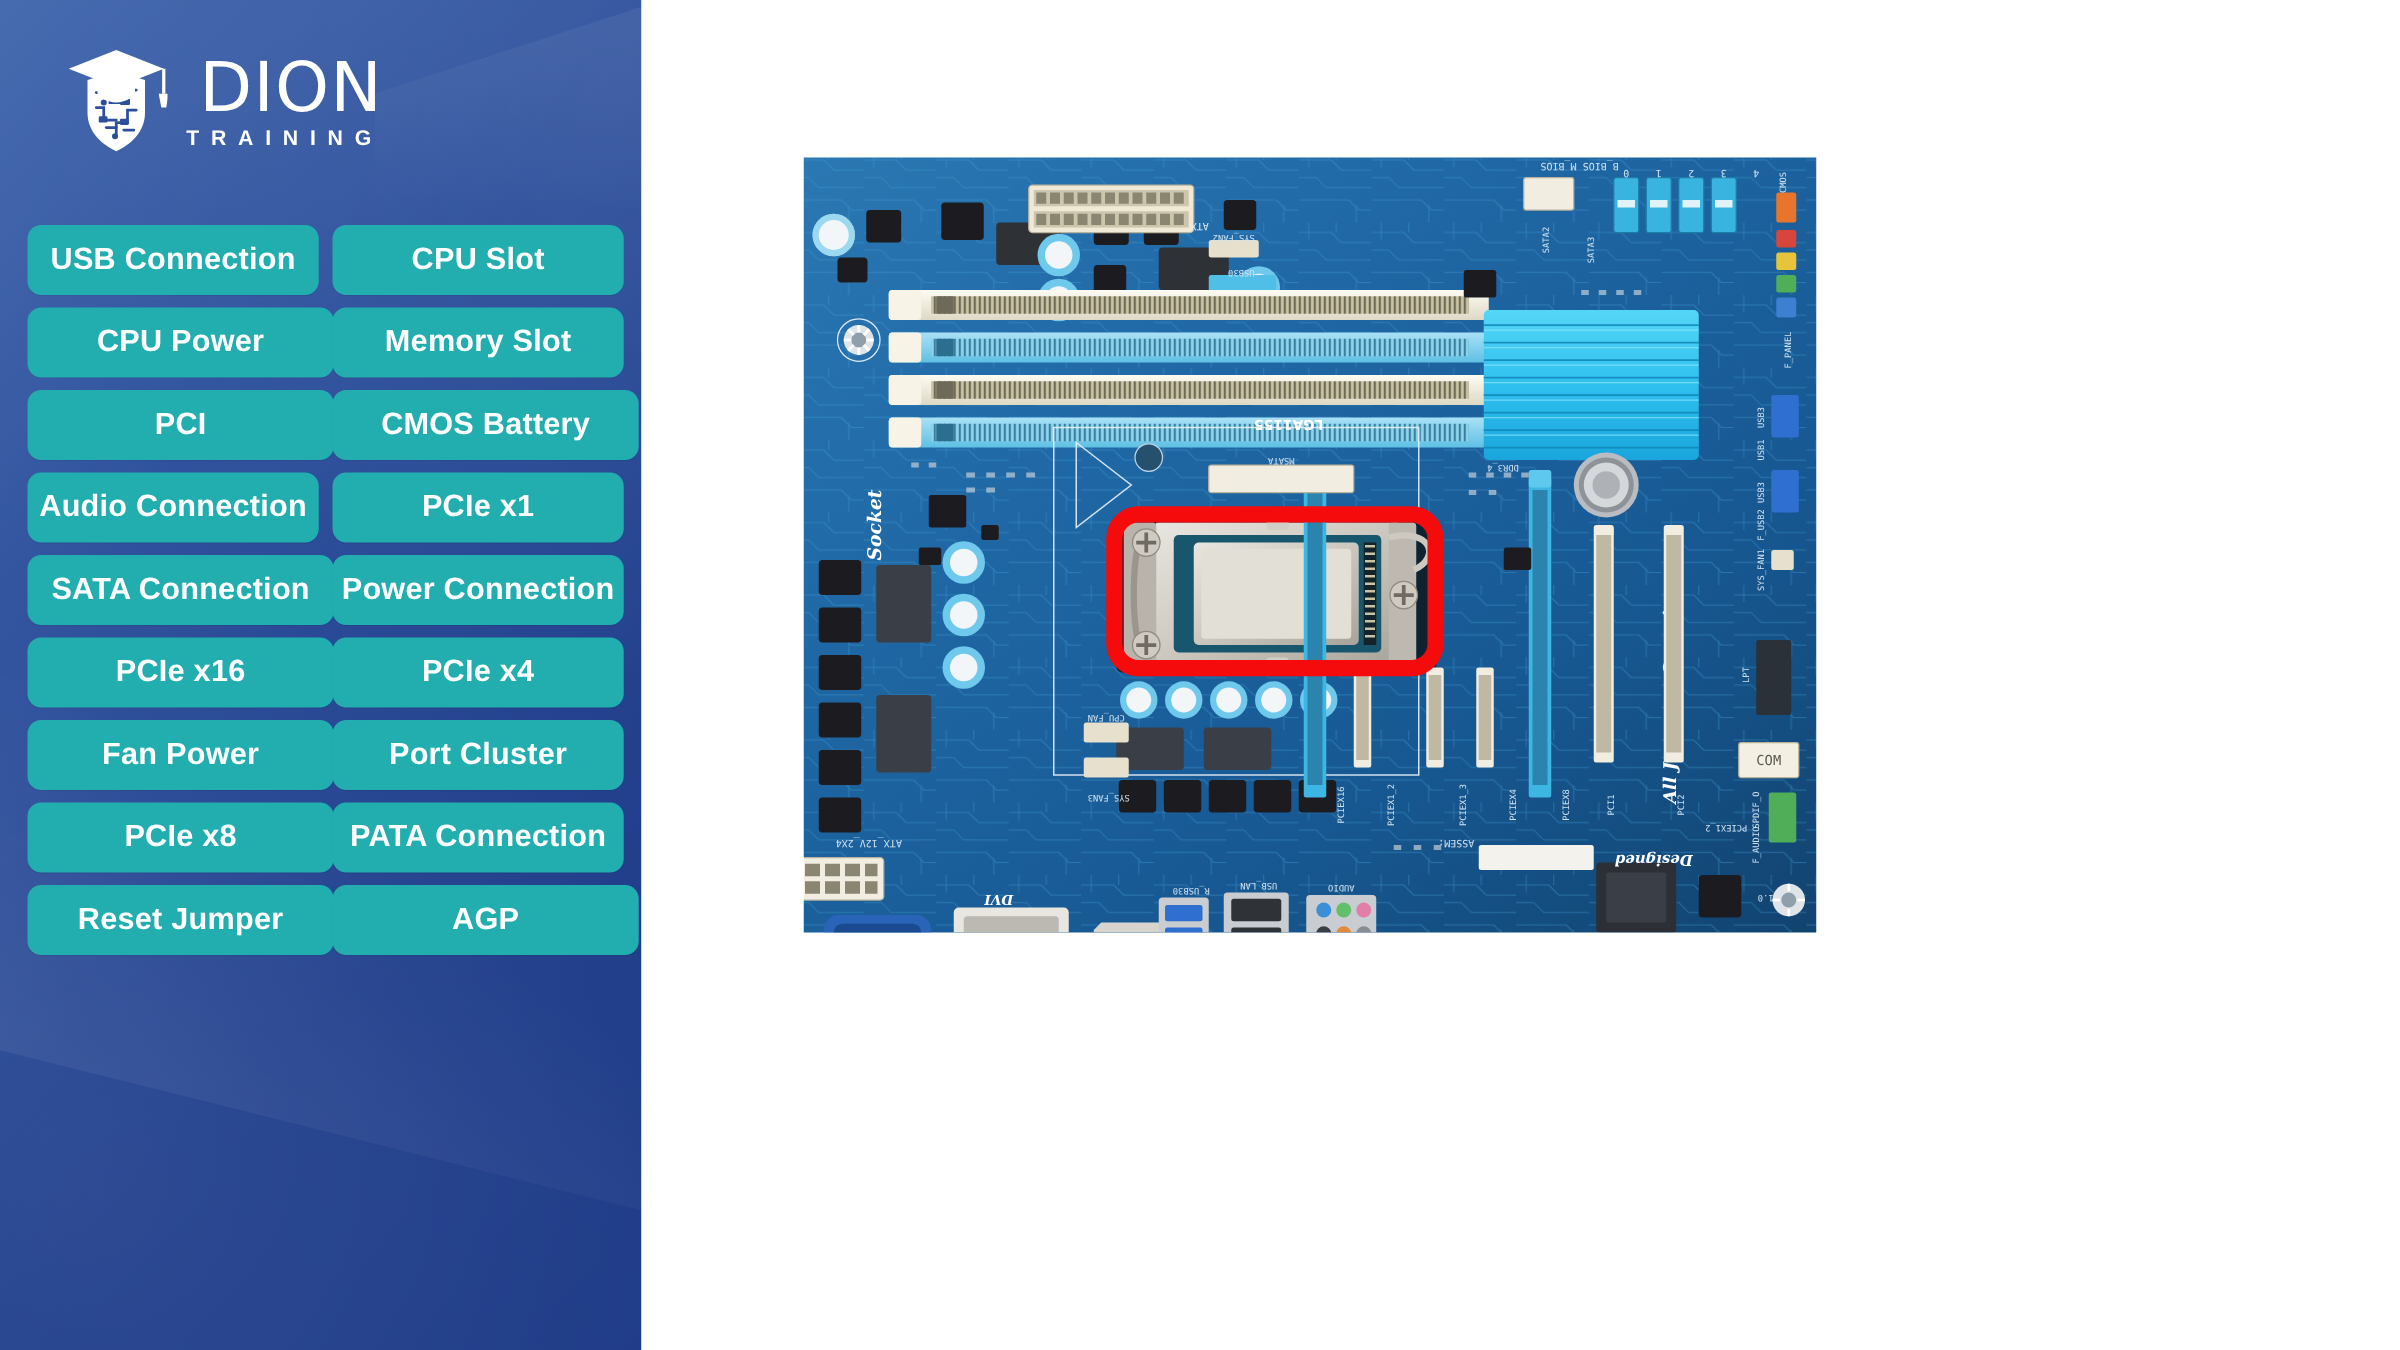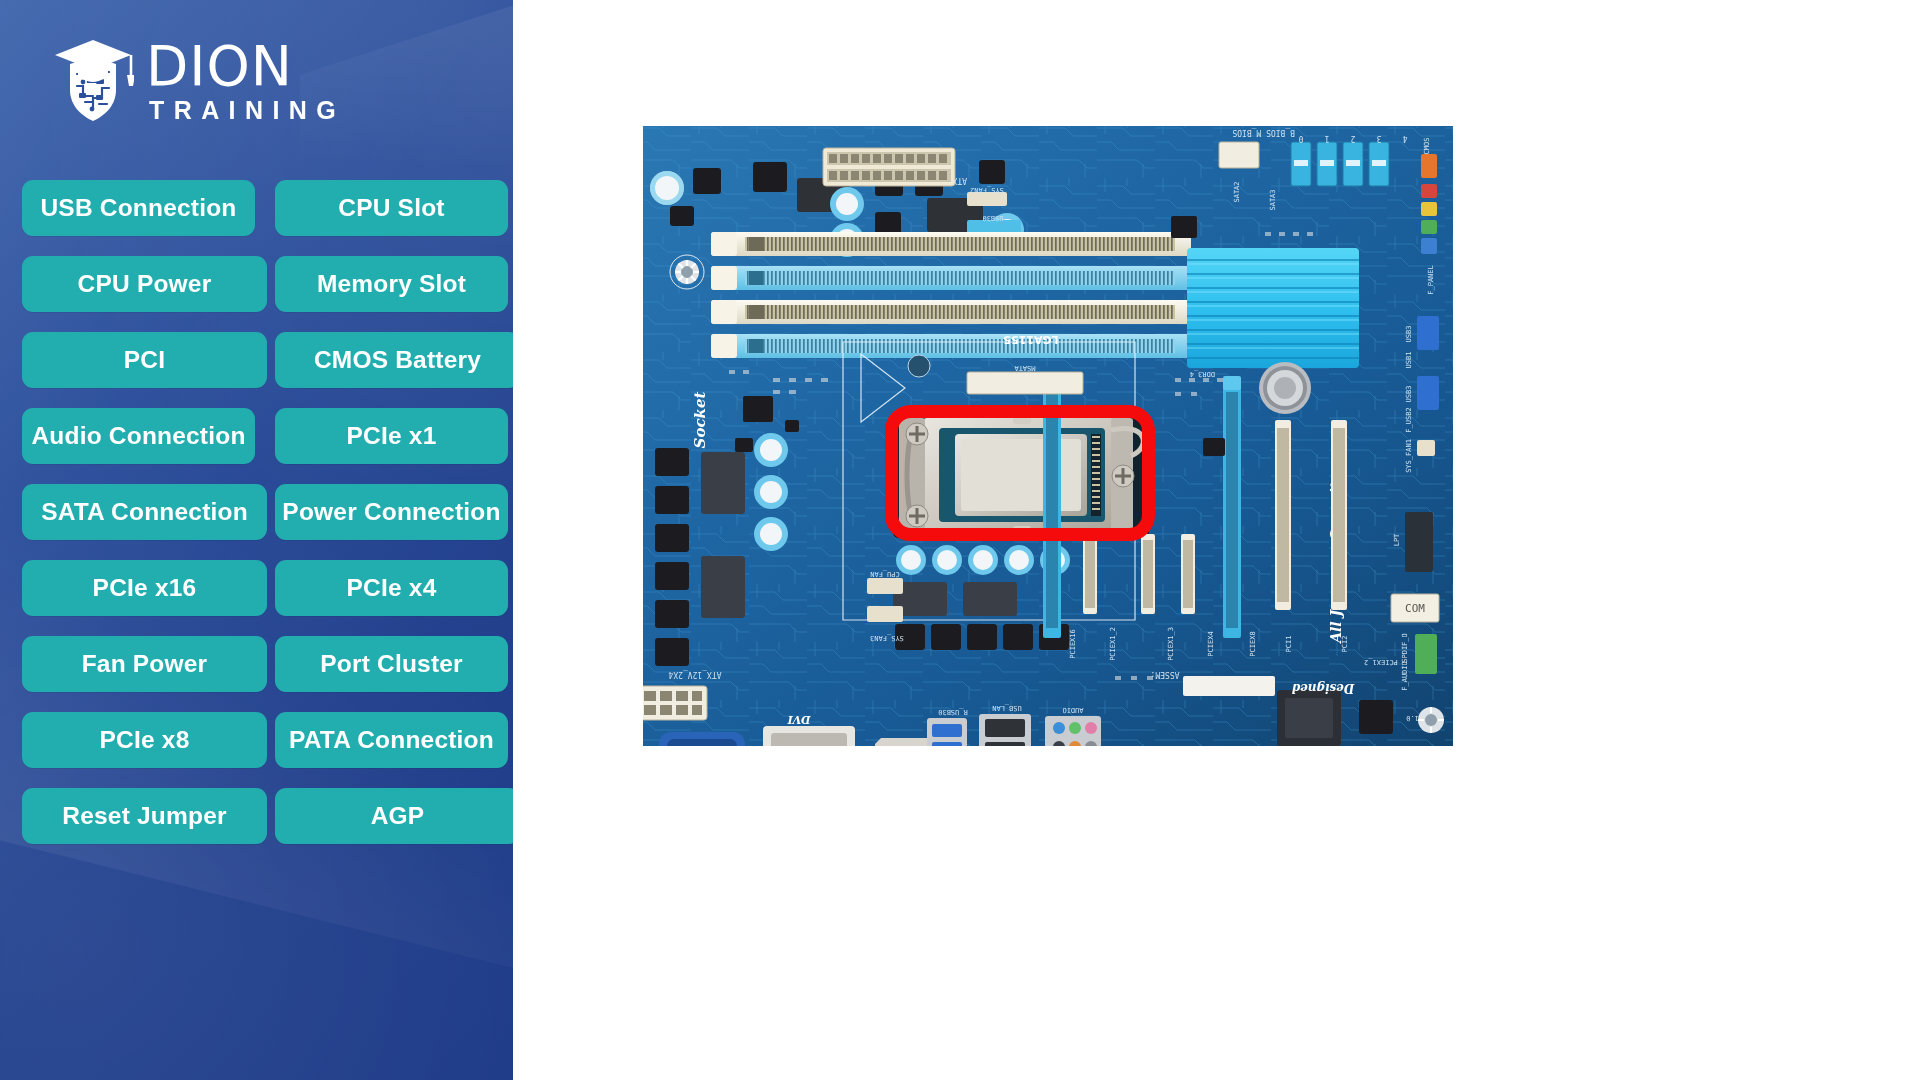--- a/index.html
+++ b/index.html
@@ -1,21 +1,21 @@
 <!DOCTYPE html>
 <html><head>
 <meta charset="utf-8">
 <style>
   * { margin:0; padding:0; box-sizing:border-box; }
   html,body { width:1920px; height:1080px; overflow:hidden; }
   body {
     background:#ffffff;
     font-family:"Liberation Sans", sans-serif;
   }
-  .page { position:relative; width:1920px; height:1080px; background:#fff; }
+  .page { position:relative; width:1920px; height:1080px; background:#fff;text-align:right; }
 
   
   .sidebar {
     position:absolute; left:0; top:0; width:640px; height:1080px;
     background:
       linear-gradient(118deg, rgba(255,255,255,0.055) 0%, rgba(255,255,255,0) 42%),
       linear-gradient(135deg, #3d63ab 0%, #2c4f9c 30%, #22408d 62%, #1f3b87 100%);
     overflow:hidden;
   }
   .sidebar::before{
@@ -37,33 +37,32 @@
 
   
   .logo { position:absolute; left:52px; top:38px; display:flex; align-items:center; gap:12px; }
   .logo-mark { width:82px; height:86px; position:relative; }
   .logo-text { display:flex; flex-direction:column; justify-content:center; line-height:1; }
   .logo-dion {
     font-size:55px; font-weight:400; letter-spacing:1px; color:#fff;
     font-family:"DejaVu Sans", sans-serif;
   }
   .logo-training {
-    font-size:25px; font-weight:700; letter-spacing:9.4px; color:#fff;
+    font-size:17px; font-weight:700; letter-spacing:9.4px; color:#fff;
     margin-top:4px; margin-left:3px; font-family:"Liberation Sans", sans-serif;
   }
 
   
   .btn-grid {
     position:absolute; left:22px; top:180px;
     width:620px;
     display:grid;
     grid-template-columns:233px 233px;
     column-gap:11px;
     row-gap:10px;
-    gap:20px;
   }
   .chip {
     height:56px; border-radius:11px;
     background:#22aeae;
     color:#ffffff;
     display:flex; align-items:center; justify-content:center;
     font-size:24.5px; font-weight:700;
     letter-spacing:.2px;
     white-space:nowrap;
     font-family:"Liberation Sans", sans-serif;

